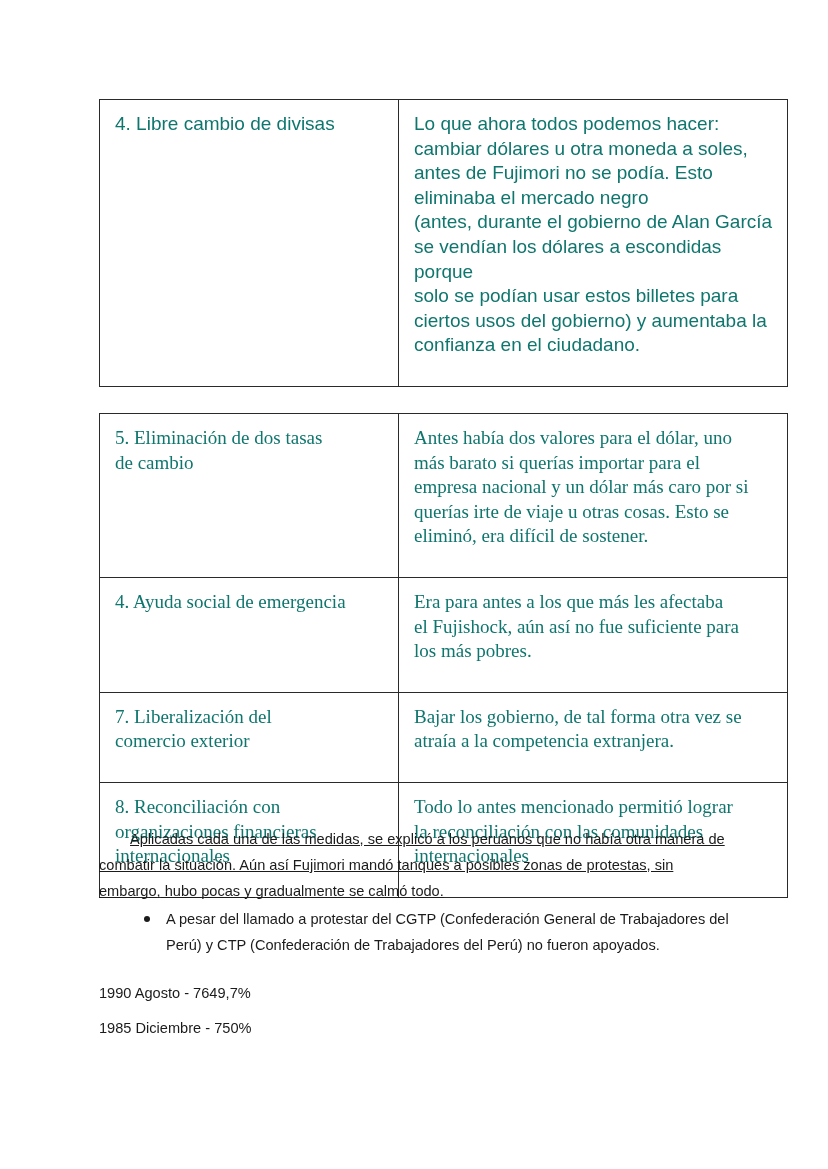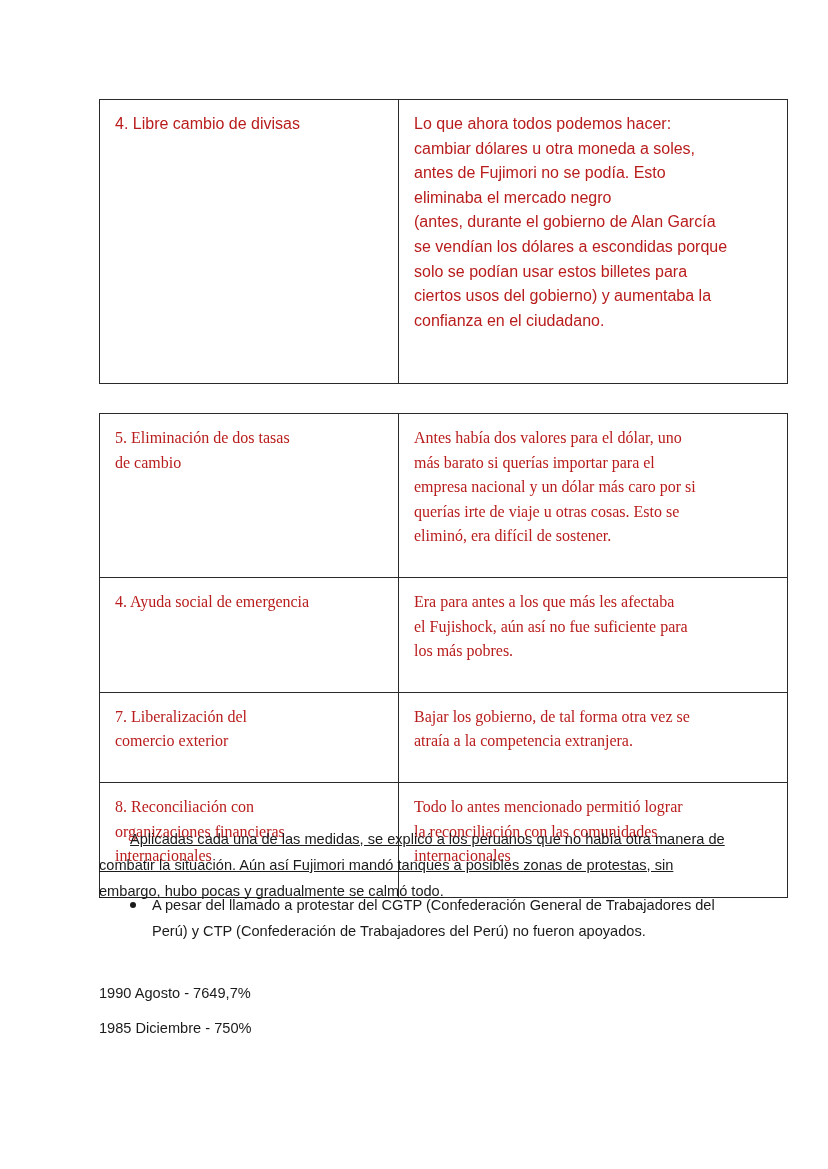--- a/index.html
+++ b/index.html
@@ -31,23 +31,23 @@
     left: 99px;
     width: 628px;
     border-collapse: collapse;
     table-layout: fixed;
     background: #ffffff;
   }
   .doc-table td {
     border: 1.6px solid #2a2a2a;
     vertical-align: top;
     padding: 12px 14px 28px 15px;
-    font-size: 16px;
+    font-size: 19px;
     line-height: 24.6px;
-    color: #b91c1c;
+    color: #0f766e;
     background: #ffffff;
   }
   .col-left  { width: 269px; }
   .col-right { width: 359px; }
 
   #table-medidas-1 { top: 99px; }
   #table-medidas-1 td { height: 243px; }
 
   #table-medidas-2 { top: 413px; font-family: Liberation Serif, serif; }
 
@@ -71,21 +71,21 @@
     text-indent: 31px;
     text-align: left;
   }
 
   
   #bullet-list {
     position: absolute;
     left: 99px;
     top: 892px;
     width: 628px;
-    margin: 0;
+    margin: 14px;
     padding: 0;
     list-style: none;
   }
   #bullet-list li {
     position: relative;
     padding-left: 53px;
     font-size: 14.6px;
     line-height: 26px;
     color: #1b1b1b;
   }

